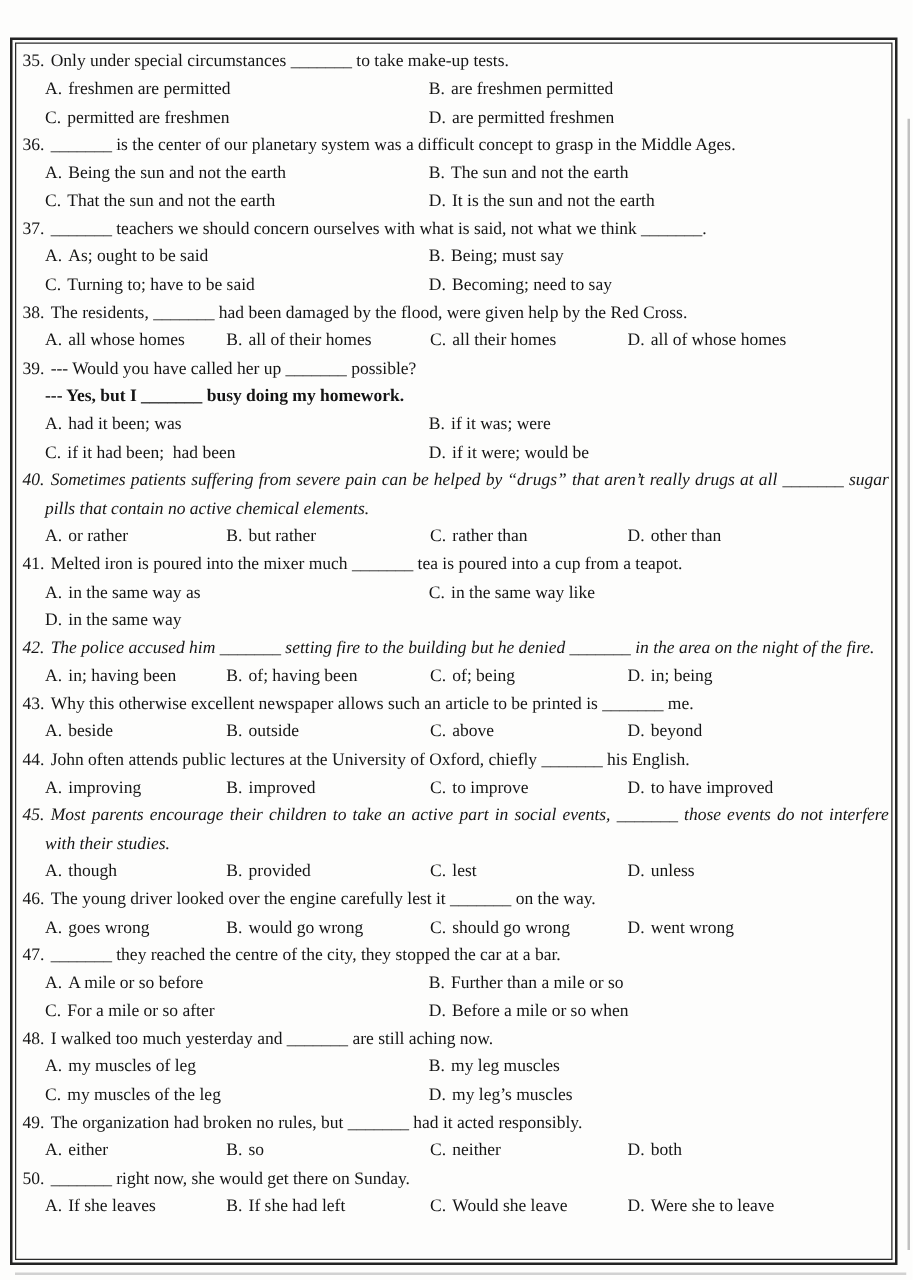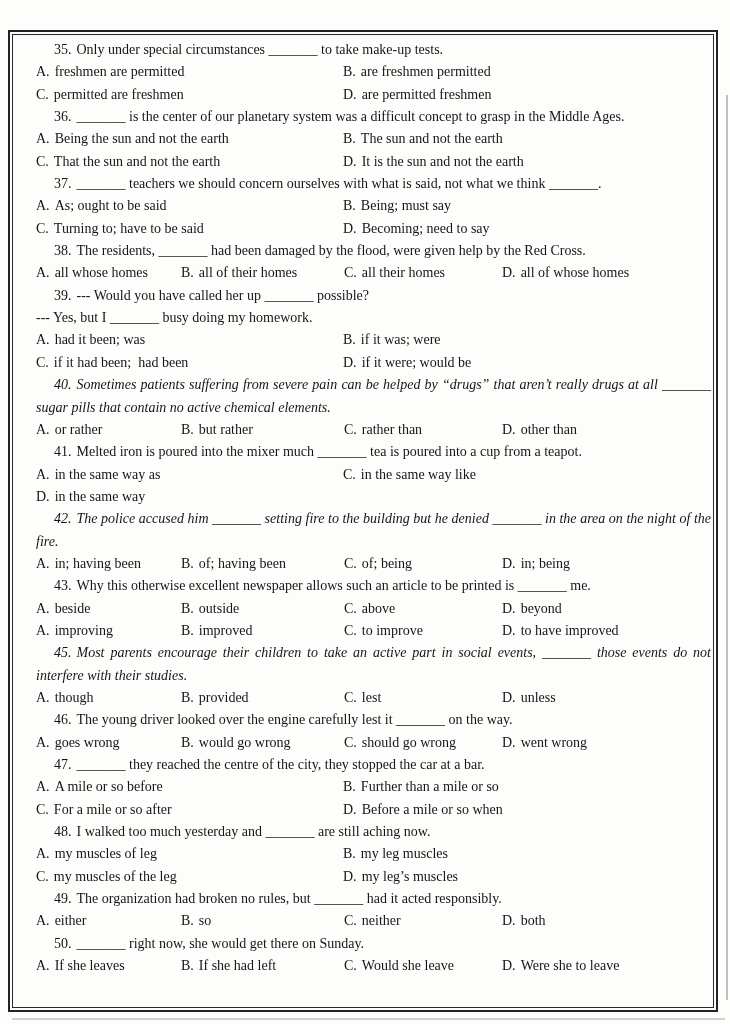--- a/index.html
+++ b/index.html
@@ -38,23 +38,23 @@
     inset: 2px;
     border: 1px solid #2a2a2a;
     padding: 4px 2px 0 5px;
     overflow: hidden;
   }
 
   .questions { width: 100%; }
   .q { font-size: 14px; line-height: 22.35px; }
 
   .qline { padding-left: 18px; text-indent: -18px; }
-  .qline.cont { text-indent: 0; }
+  .qline.cont { text-indent: 0; font-weight: bold; }
   .qline.just { text-align: justify; font-style: italic; }
-  .qnum { margin-right: 5px; margin-left: 36px; }
+  .qnum { margin-right: 5px; }
   .qbody { }
 
   .opts { display: grid; padding-left: 18px; }
   .opts.c2 { grid-template-columns: 307px 1fr; }
   .opts.c4 { grid-template-columns: 145px 163px 158px 1fr; }
   .opt { white-space: nowrap; overflow: visible; }
   .olabel { margin-right: 5px; }
   .otext { white-space: pre; }
 
   .scan-edge-right {
@@ -167,20 +167,21 @@
           <p class="qline"><span class="qnum">43.</span><span class="qbody">Why this otherwise excellent newspaper allows such an article to be printed is _______ me.</span></p>
           <div class="opts c4">
             <span class="opt"><span class="olabel">A.</span><span class="otext">beside</span></span>
             <span class="opt"><span class="olabel">B.</span><span class="otext">outside</span></span>
             <span class="opt"><span class="olabel">C.</span><span class="otext">above</span></span>
             <span class="opt"><span class="olabel">D.</span><span class="otext">beyond</span></span>
           </div>
         </section>
 
         <section class="q">
+          <p class="qline"><span class="qnum">44.</span><span class="qbody">John often attends public lectures at the University of Oxford, chiefly _______ his English.</span></p>
           <div class="opts c4">
             <span class="opt"><span class="olabel">A.</span><span class="otext">improving</span></span>
             <span class="opt"><span class="olabel">B.</span><span class="otext">improved</span></span>
             <span class="opt"><span class="olabel">C.</span><span class="otext">to improve</span></span>
             <span class="opt"><span class="olabel">D.</span><span class="otext">to have improved</span></span>
           </div>
         </section>
 
         <section class="q">
           <p class="qline just"><span class="qnum">45.</span><span class="qbody">Most parents encourage their children to take an active part in social events, _______ those events do not interfere with their studies.</span></p>

